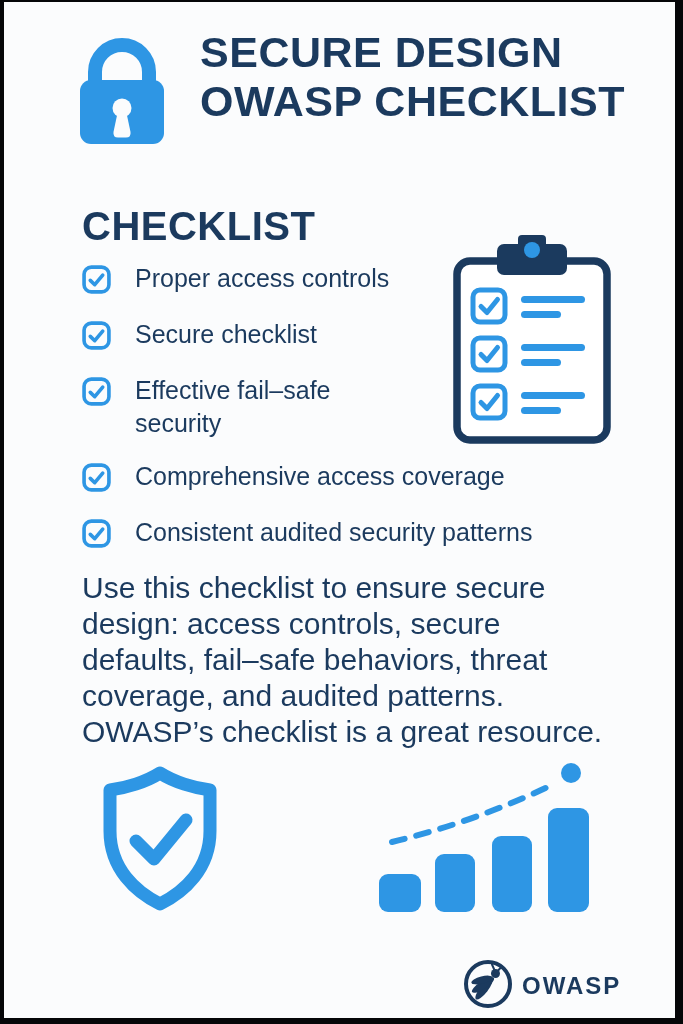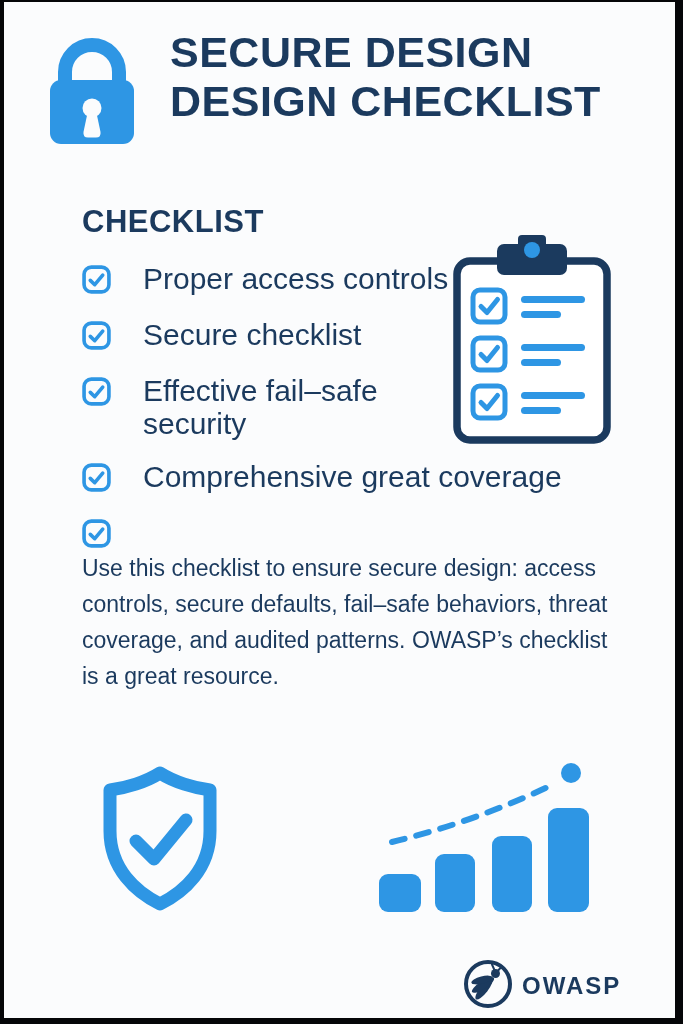--- a/index.html
+++ b/index.html
@@ -21,63 +21,63 @@
   }
   .page{
     position:relative;
     width:100%;height:100%;
     background:var(--bg);
     overflow:hidden;
   }
   
   .header{
     position:absolute;top:26px;left:46px;right:20px;
-    display:flex;align-items:flex-start;
+    display:flex;align-items:flex-start;justify-content:center;
   }
   .lock-wrap{flex:0 0 auto;margin-top:2px;}
   .title{
     margin-left:36px;
     color:var(--navy);
     font-weight:bold;
     font-size:43px;
     line-height:49px;
     letter-spacing:0.5px;
     white-space:nowrap;
   }
   
   .section-heading{
     position:absolute;top:202px;left:78px;
     color:var(--navy);
     font-weight:bold;
-    font-size:31px;
+    font-size:40px;
     letter-spacing:0.5px;
   }
   .checklist{
     position:absolute;top:260px;left:78px;width:560px;
   }
   .check-item{
     display:flex;align-items:flex-start;
     margin-bottom:20px;
   }
   .check-item .box{flex:0 0 auto;margin-top:3px;}
   .check-item .label{
-    margin-left:32px;
-    color:var(--navy);
-    font-size:30px;
+    margin-left:24px;
+    color:var(--navy);
+    font-size:25px;
     line-height:33px;
   }
   .check-item.narrow .label{max-width:280px;}
   .clipboard-wrap{
     position:absolute;top:233px;left:448px;
   }
   
   .paragraph{
-    position:absolute;top:548px;left:78px;width:540px;
-    color:var(--navy);
-    font-size:23px;
+    position:absolute;top:568px;left:78px;width:540px;
+    color:var(--navy);
+    font-size:30px;
     line-height:36px;
   }
   
   .shield-wrap{position:absolute;top:763px;left:90px;}
   .chart-wrap{position:absolute;top:758px;left:370px;}
   
   .brand{
     position:absolute;top:956px;left:458px;
     display:flex;align-items:center;
   }
@@ -99,21 +99,21 @@
       <div class="lock-wrap">
         <svg width="84" height="115" viewBox="0 0 84 115">
           <path d="M15 58 V42 A27 27 0 0 1 69 42 V58" fill="none" stroke="#2E96E4" stroke-width="14"></path>
           <rect x="0" y="50" width="84" height="64" rx="11" fill="#2E96E4"></rect>
           <circle cx="42" cy="78" r="9.5" fill="#FBFCFD"></circle>
           <path d="M37.5 83 L33.5 102 Q32.8 107.5 38 107.5 H46 Q51.2 107.5 50.5 102 L46.5 83 Z" fill="#FBFCFD"></path>
         </svg>
       </div>
       <div class="title">
         <div>SECURE DESIGN</div>
-        <div>DESIGN CHECKLIST</div>
+        <div>OWASP CHECKLIST</div>
       </div>
     </div>
 
     <div class="section-heading">CHECKLIST</div>
 
     <div class="checklist">
 
       <div class="check-item">
         <span class="box">
           <svg width="29" height="29" viewBox="0 0 28 28">
@@ -144,30 +144,31 @@
         <span class="label">Effective fail–safe security</span>
       </div>
 
       <div class="check-item">
         <span class="box">
           <svg width="29" height="29" viewBox="0 0 28 28">
             <rect x="2" y="2" width="24" height="24" rx="7" fill="#FBFCFD" stroke="#2E96E4" stroke-width="3.5"></rect>
             <path d="M8 14.8 L12.3 19 L20 9.8" fill="none" stroke="#2E96E4" stroke-width="3.5" stroke-linecap="round" stroke-linejoin="round"></path>
           </svg>
         </span>
-        <span class="label">Comprehensive great coverage</span>
-      </div>
-
-      <div class="check-item">
-        <span class="box">
-          <svg width="29" height="29" viewBox="0 0 28 28">
-            <rect x="2" y="2" width="24" height="24" rx="7" fill="#FBFCFD" stroke="#2E96E4" stroke-width="3.5"></rect>
-            <path d="M8 14.8 L12.3 19 L20 9.8" fill="none" stroke="#2E96E4" stroke-width="3.5" stroke-linecap="round" stroke-linejoin="round"></path>
-          </svg>
-        </span>
+        <span class="label">Comprehensive access coverage</span>
+      </div>
+
+      <div class="check-item">
+        <span class="box">
+          <svg width="29" height="29" viewBox="0 0 28 28">
+            <rect x="2" y="2" width="24" height="24" rx="7" fill="#FBFCFD" stroke="#2E96E4" stroke-width="3.5"></rect>
+            <path d="M8 14.8 L12.3 19 L20 9.8" fill="none" stroke="#2E96E4" stroke-width="3.5" stroke-linecap="round" stroke-linejoin="round"></path>
+          </svg>
+        </span>
+        <span class="label">Consistent audited security patterns</span>
       </div>
     </div>
 
     <div class="clipboard-wrap">
       <svg width="160" height="210" viewBox="0 0 160 210">
         <rect x="5" y="26" width="150" height="179" rx="13" fill="#FFFFFF" stroke="#1B3A5E" stroke-width="7.5"></rect>
         <rect x="66" y="0" width="28" height="18" rx="4" fill="#1B3A5E"></rect>
         <rect x="45" y="9" width="70" height="31" rx="7" fill="#1B3A5E"></rect>
         <circle cx="80" cy="15" r="8" fill="#2E96E4"></circle>
 

